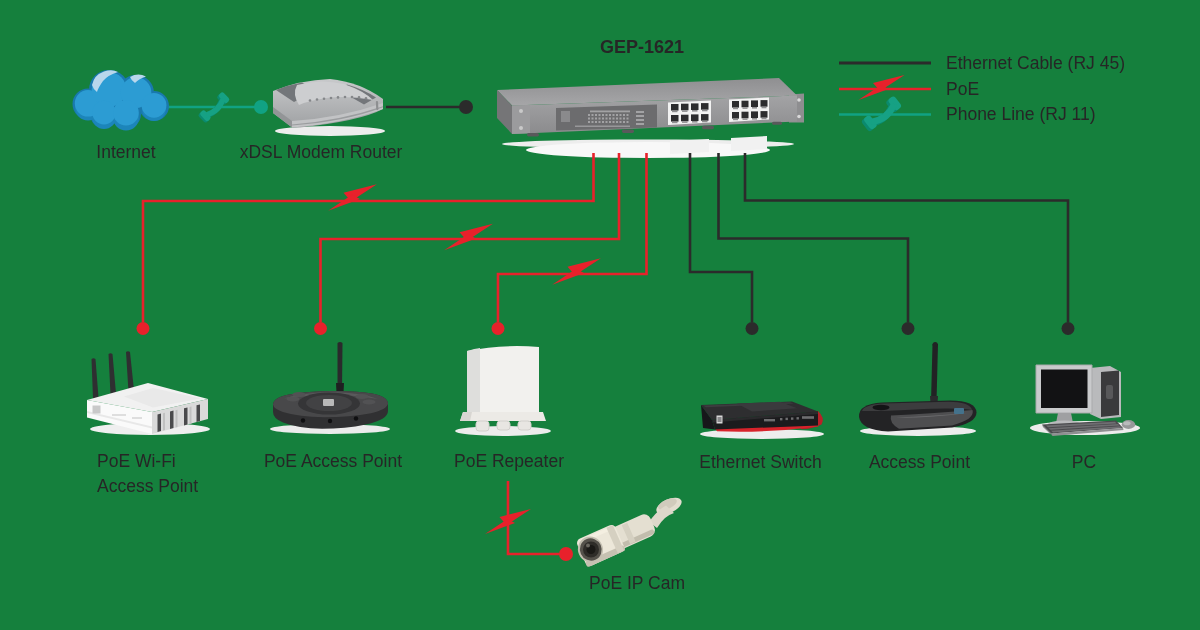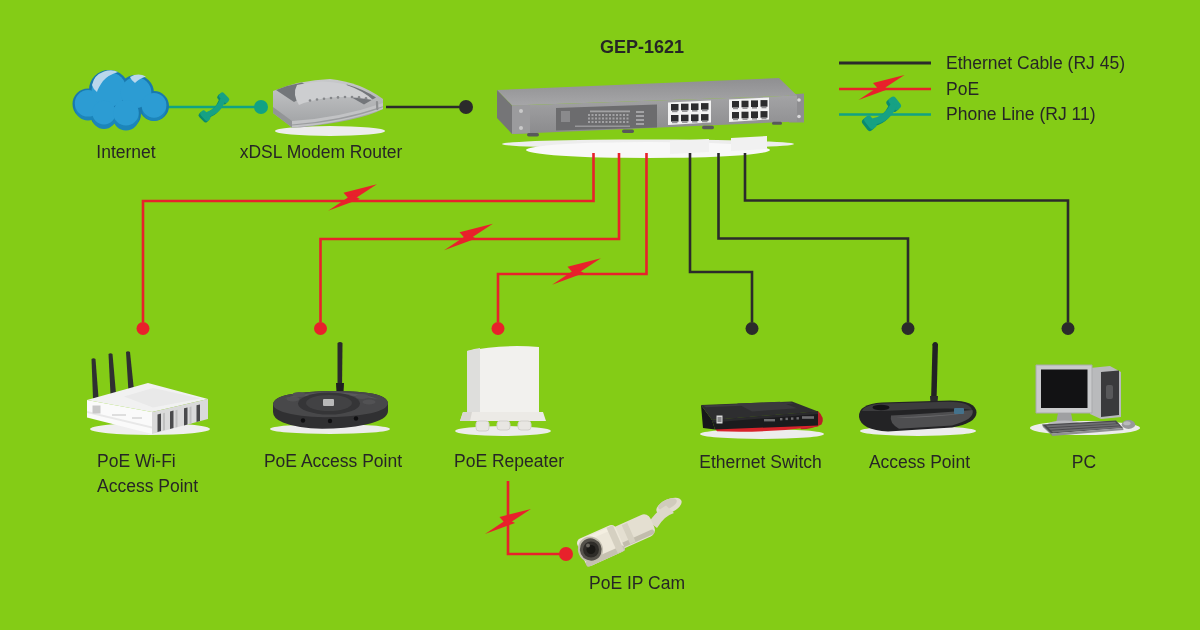--- a/index.html
+++ b/index.html
@@ -1,16 +1,16 @@
 <!DOCTYPE html>
 <html><head>
 <meta charset="utf-8">
 <style>
   html,body{margin:0;padding:0;background:#ffffff;}
-  .wrap{position:relative;width:1200px;height:630px;background:#84cc16;overflow:hidden;}
+  .wrap{position:relative;width:1200px;height:630px;background:#15803d;overflow:hidden;}
   svg{display:block;}
   text{font-family:"Liberation Sans",sans-serif;fill:#262626;}
 </style>
 </head>
 <body>
 <div class="wrap">
 <svg width="1200" height="630" viewBox="0 0 1200 630">
 <defs>
   <linearGradient id="swTop" x1="0" y1="0" x2="0" y2="1">
     <stop offset="0" stop-color="#8f8f91"></stop>

